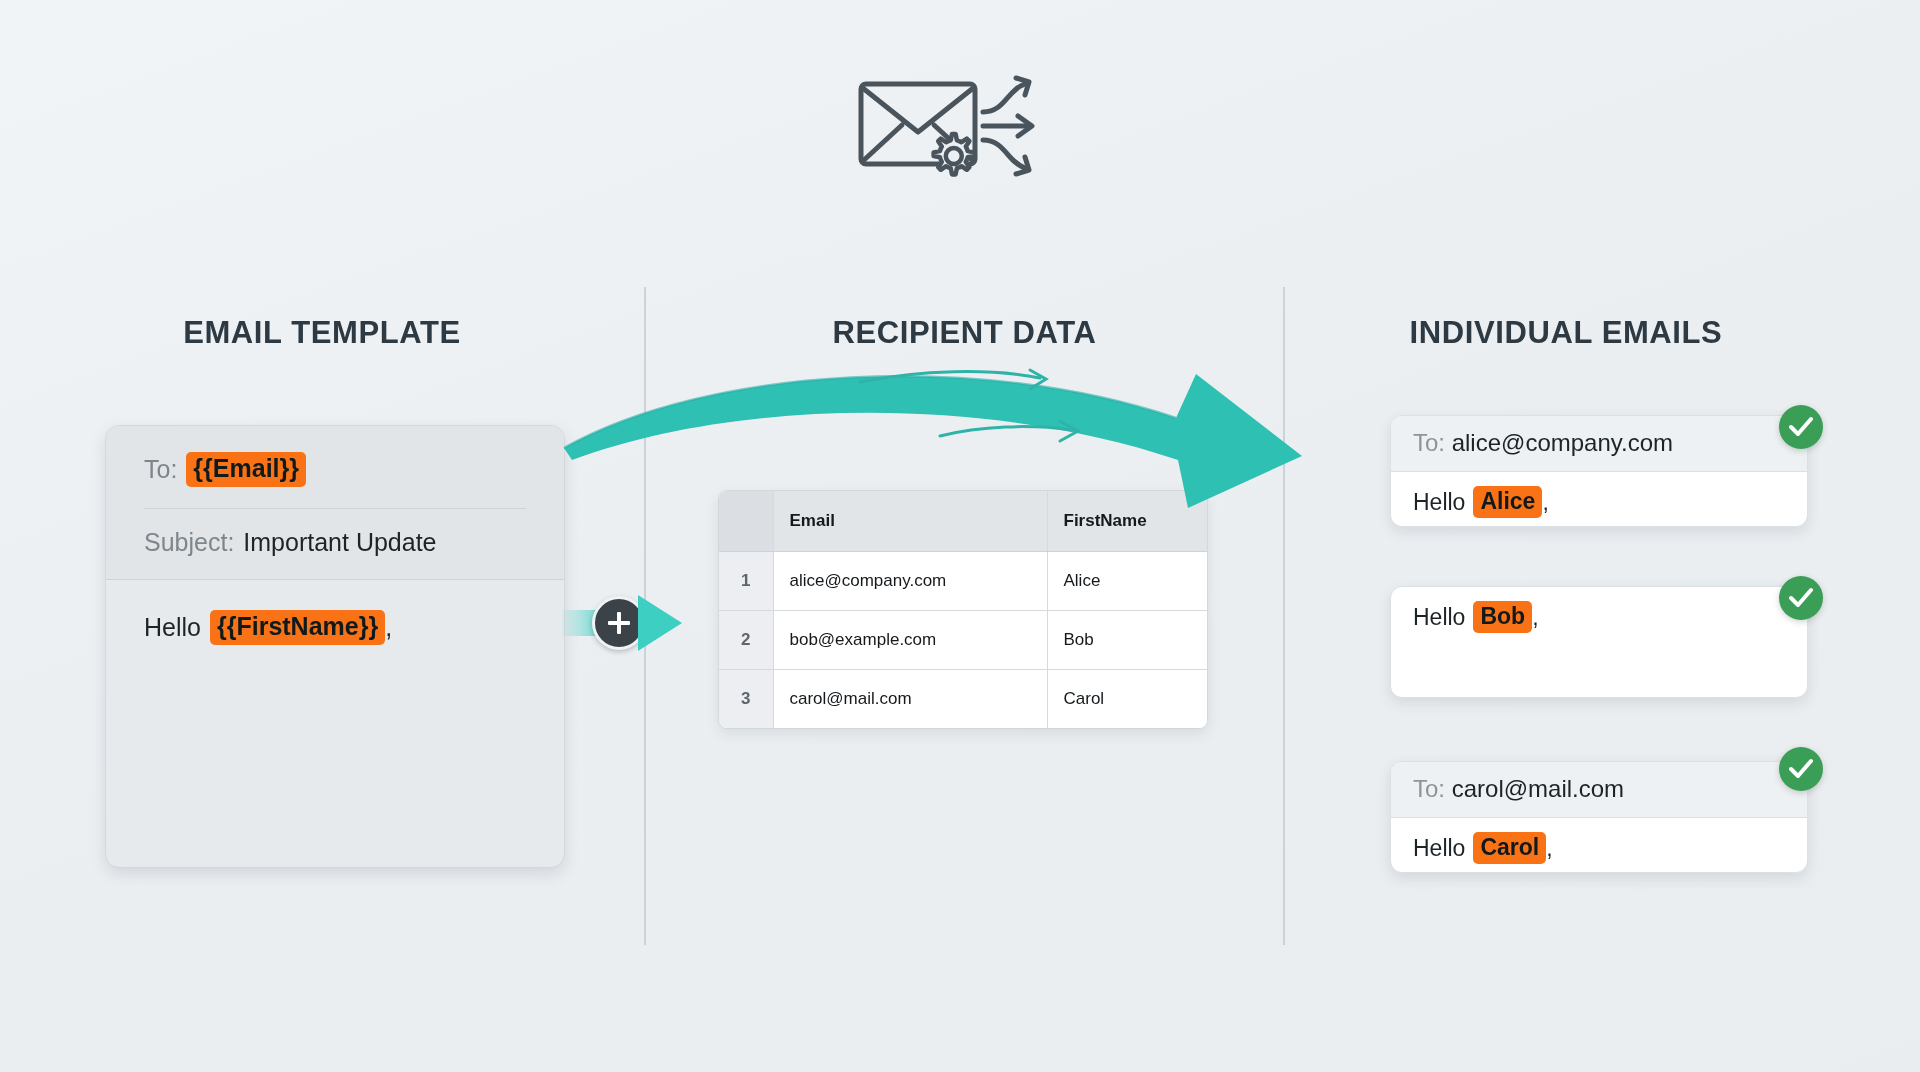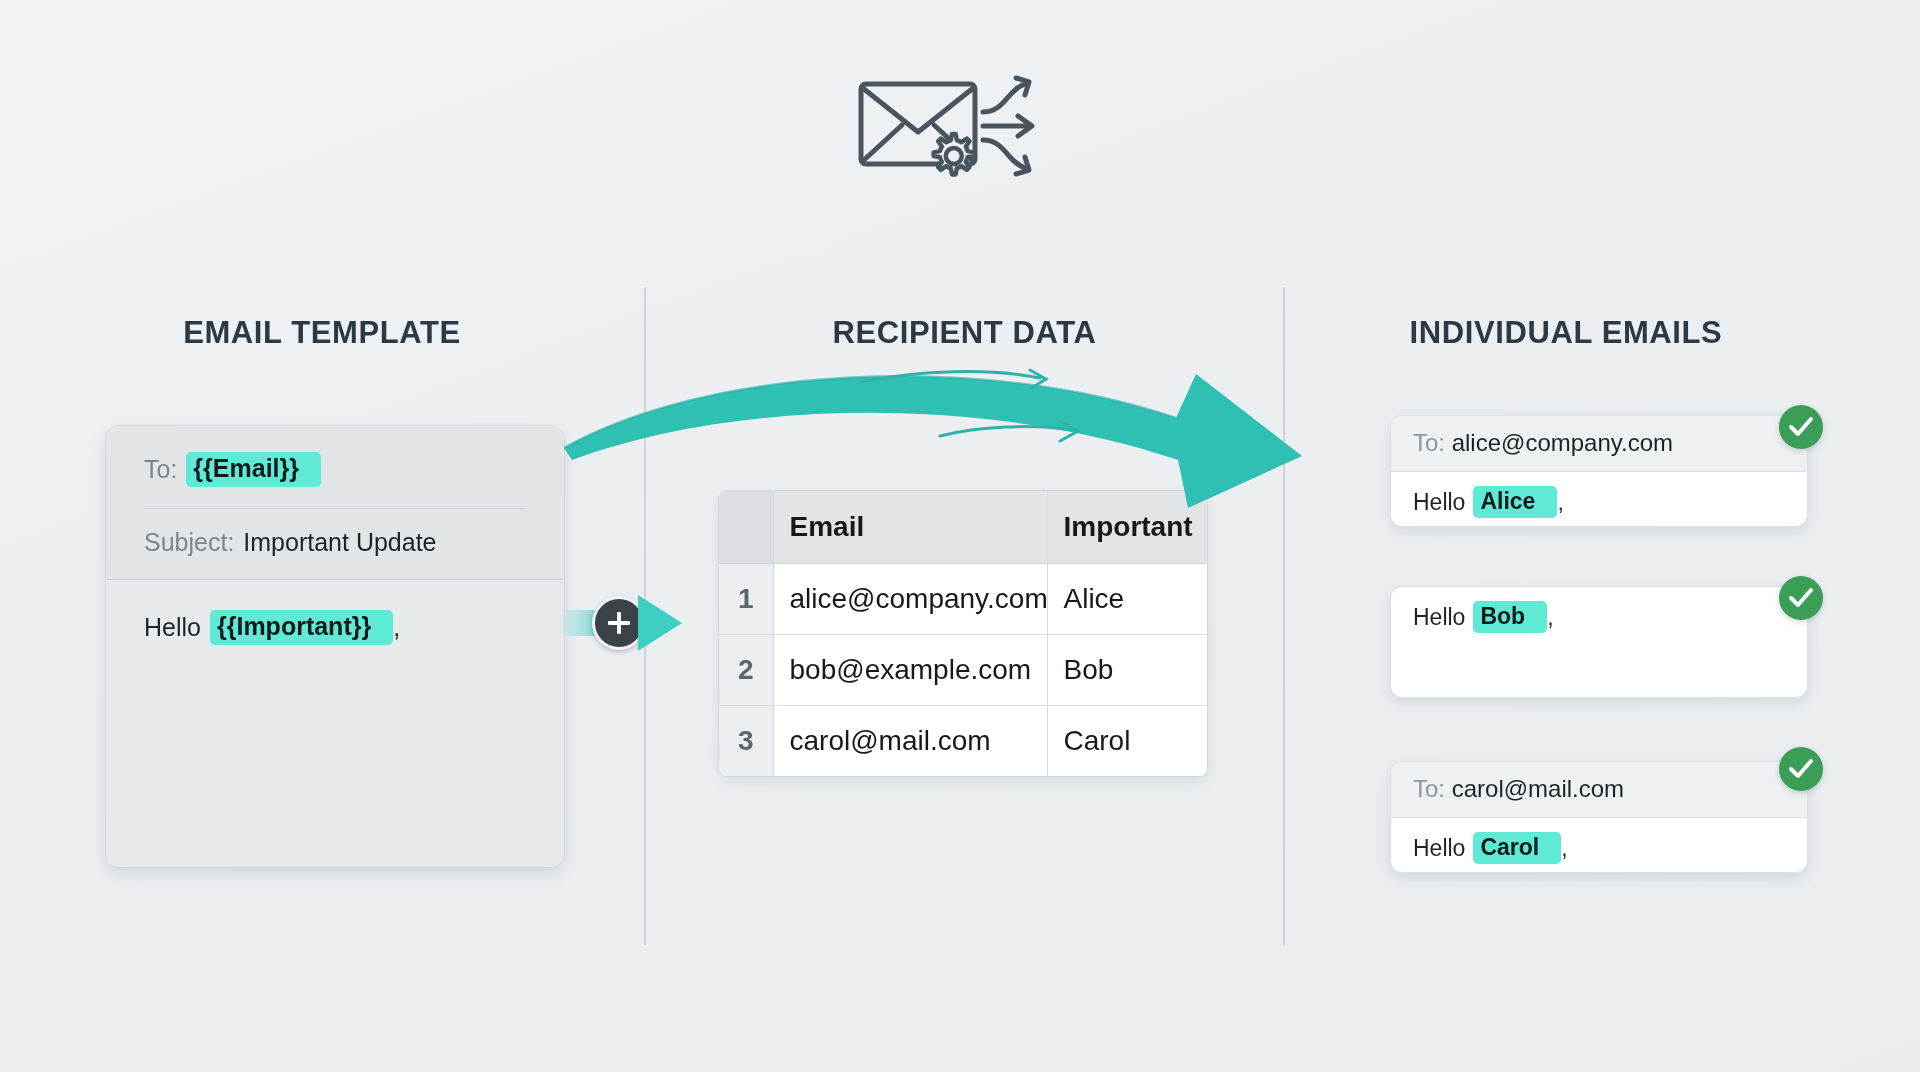--- a/index.html
+++ b/index.html
@@ -76,25 +76,25 @@
     display: flex; align-items: center; white-space: nowrap;
     margin-bottom: 38px;
   }
   .tmpl-para {
     font-size: 24px; line-height: 1.42; color: #1d2427;
     max-width: 330px;
   }
 
   
   .token {
-    background: #5eead4;
+    background: #f97316;
     color: #10191c;
     font-weight: bold;
     border-radius: 5px;
-    padding: 2px 22px 4px 7px;
+    padding: 2px 7px 4px 7px;
     display: inline-block;
     line-height: 1.15;
   }
   .comma { color: #1d2427; }
 
   
   .connector { position: absolute; left: 562px; top: 588px; width: 130px; height: 70px; }
   .conn-bar {
     position: absolute; left: 0; top: 22px; width: 48px; height: 26px;
     background: linear-gradient(90deg, rgba(60,207,194,0.05) 0%, rgba(60,207,194,0.85) 100%);
@@ -128,21 +128,21 @@
     border-radius: 9px;
     overflow: hidden;
     box-shadow: 0 5px 14px rgba(40,55,70,0.10);
     background: #fff;
   }
   table.rtable { border-collapse: collapse; width: 100%; table-layout: fixed; }
   table.rtable th, table.rtable td {
     border-right: 1px solid #d5dade;
     border-bottom: 1px solid #d5dade;
     text-align: left;
-    font-size: 28px;
+    font-size: 17px;
     color: #15191c;
   }
   table.rtable tr:last-child td { border-bottom: none; }
   table.rtable th:last-child, table.rtable td:last-child { border-right: none; }
   .col-idx  { width: 54px; }
   .col-mail { width: 274px; }
   .col-name { width: 160px; }
   table.rtable thead th {
     background: #e2e5e8;
     font-weight: bold;
@@ -246,21 +246,21 @@
       <div class="tmpl-sep"></div>
       <div class="tmpl-row">
         <span class="lbl">Subject:</span>
         <span>Important Update</span>
       </div>
     </div>
     <div class="tmpl-body">
       <div class="tmpl-greet">
         <span>Hello</span>
         <span style="width:9px"></span>
-        <span class="token">{{Important}}</span>
+        <span class="token">{{FirstName}}</span>
         <span class="comma">,</span>
       </div>
     </div>
   </div>
 
   <div class="connector">
     <div class="conn-bar"></div>
     <div class="plus-badge"></div>
     <div class="conn-arrow"></div>
   </div>
@@ -269,21 +269,21 @@
     <table class="rtable">
       <colgroup>
         <col class="col-idx">
           <col class="col-mail">
           <col class="col-name">
       </colgroup>
       <thead>
         <tr>
           <th class="idx-head"></th>
           <th>Email</th>
-          <th>Important</th>
+          <th>FirstName</th>
         </tr>
       </thead>
       <tbody>
         <tr>
           <td class="idx">1</td>
           <td>alice@company.com</td>
           <td>Alice</td>
         </tr>
         <tr>
           <td class="idx">2</td>

